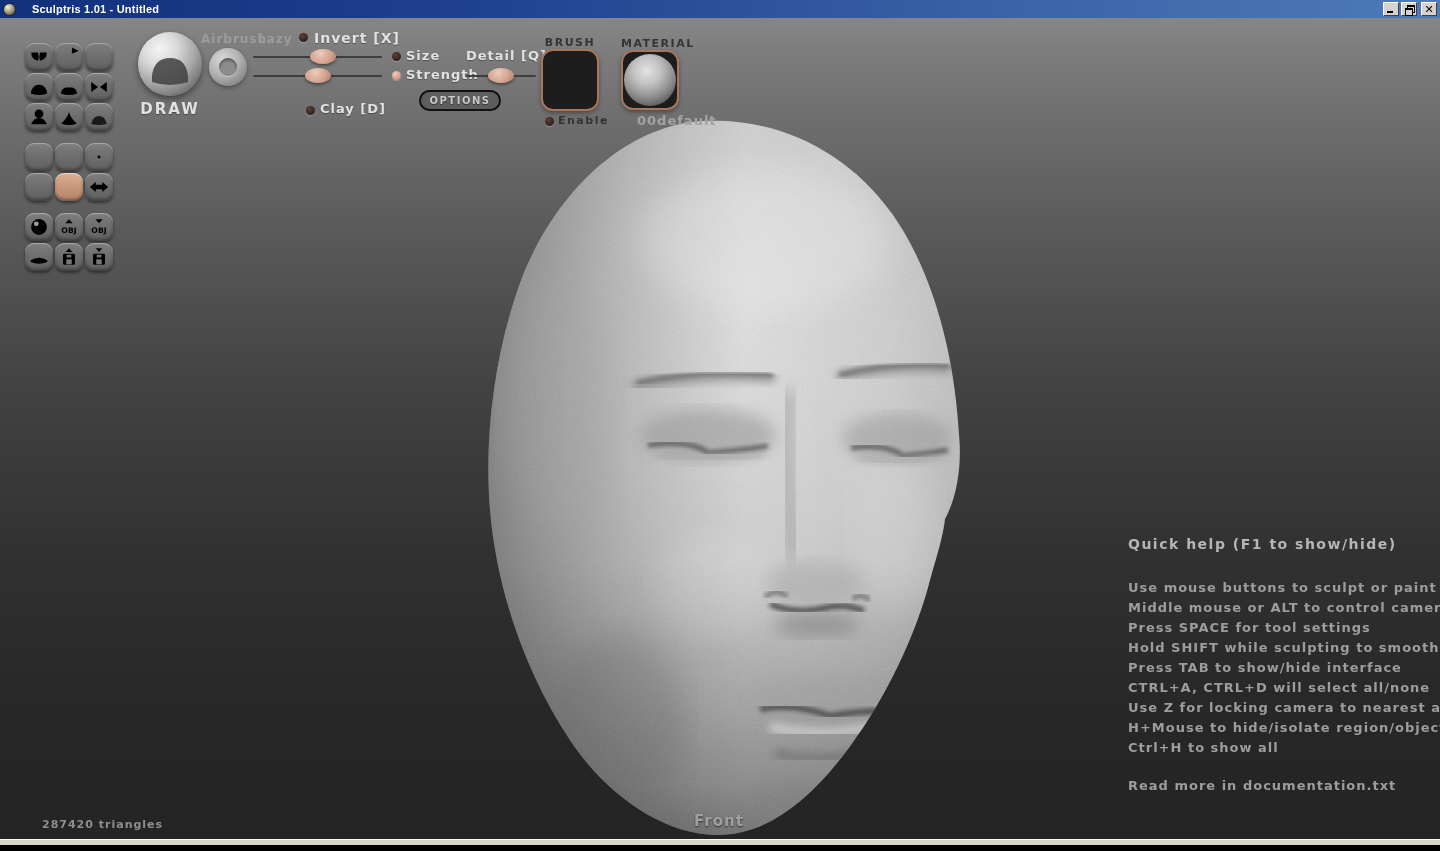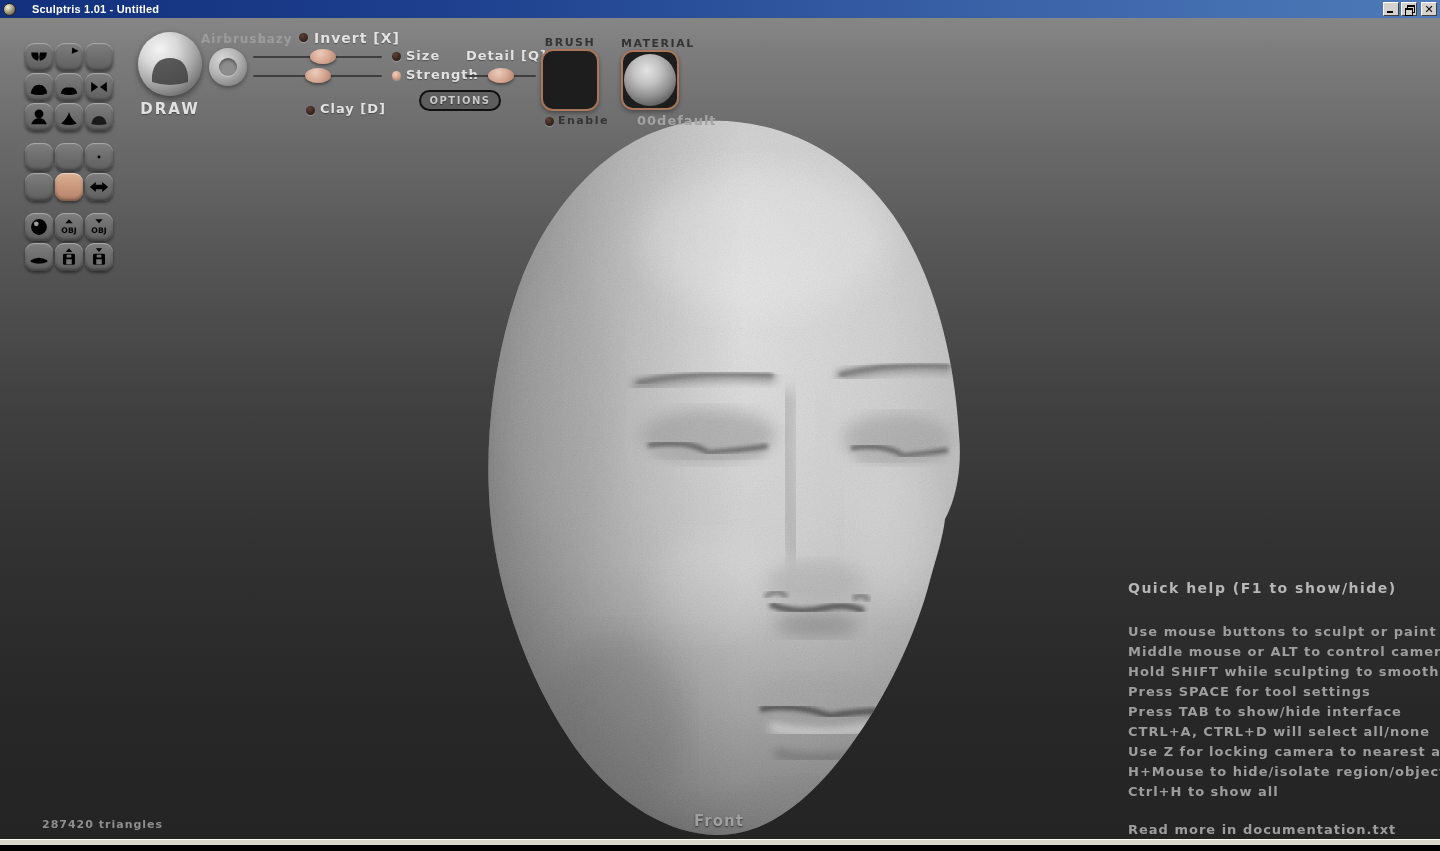--- a/index.html
+++ b/index.html
@@ -106,21 +106,21 @@
     box-shadow:0 2px 4px rgba(0,0,0,.35);
   }
   #brush-box { left:541px; top:31px; width:58px; height:62px; }
   #material-box { left:621px; top:32px; width:58px; height:60px; display:flex; align-items:center; justify-content:center; }
   #material-sphere {
     width:52px; height:52px; border-radius:50%;
     background:radial-gradient(circle at 44% 32%, #e3e3e3 0%, #c2c2c2 30%, #8f8f8f 58%, #565656 82%, #3b3b3b 100%);
   }
 
   
-  #quick-help { position:absolute; left:1128px; top:518px; width:300px;margin-top:44px; }
+  #quick-help { position:absolute; left:1128px; top:518px; width:300px; }
   #quick-help .qh-title { color:#b6b6b6; font-size:14px; font-weight:bold; letter-spacing:1.5px; margin-bottom:26px; }
   #quick-help .qh-line  { color:#9d9d9d; font-size:13px; font-weight:bold; letter-spacing:1px; line-height:20px; white-space:nowrap; }
   #quick-help .qh-footer{ color:#9d9d9d; font-size:13px; font-weight:bold; letter-spacing:1px; margin-top:20px; }
 
   
   #triangle-count { position:absolute; left:42px; top:800px; color:#8e8e8e; font-size:11px; font-weight:bold; letter-spacing:1px; }
   #view-label { position:absolute; left:669px; top:794px; width:100px; text-align:center; color:#a0a0a0; font-size:15px; font-weight:bold; letter-spacing:1px; text-shadow:0 1px 2px rgba(0,0,0,.6); }
 
   #face-canvas { position:absolute; left:465px; top:87px; width:505px; height:738px; }
 </style>
@@ -483,22 +483,22 @@
       <div id="material-sphere"></div>
     </div>
     <div class="lbl" style="left:611px; top:95px; width:78px; text-align:center; color:#a3a3a3; font-size:13px;margin-left:26px;">00default</div>
 
 
     <div id="quick-help">
       <div class="qh-title">Quick help (F1 to show/hide)</div>
       <div id="qh-lines">
           <div class="qh-line">Use mouse buttons to sculpt or paint</div>
           <div class="qh-line">Middle mouse or ALT to control camera</div>
+          <div class="qh-line">Press SPACE for tool settings</div>
           <div class="qh-line">Hold SHIFT while sculpting to smooth</div>
-          <div class="qh-line">Press SPACE for tool settings</div>
           <div class="qh-line">Press TAB to show/hide interface</div>
           <div class="qh-line">CTRL+A, CTRL+D will select all/none</div>
           <div class="qh-line">Use Z for locking camera to nearest axis</div>
           <div class="qh-line">H+Mouse to hide/isolate region/objects</div>
           <div class="qh-line">Ctrl+H to show all</div>
         </div>
       <div class="qh-footer">Read more in documentation.txt</div>
     </div>
 
     <div id="triangle-count">287420 triangles</div>

